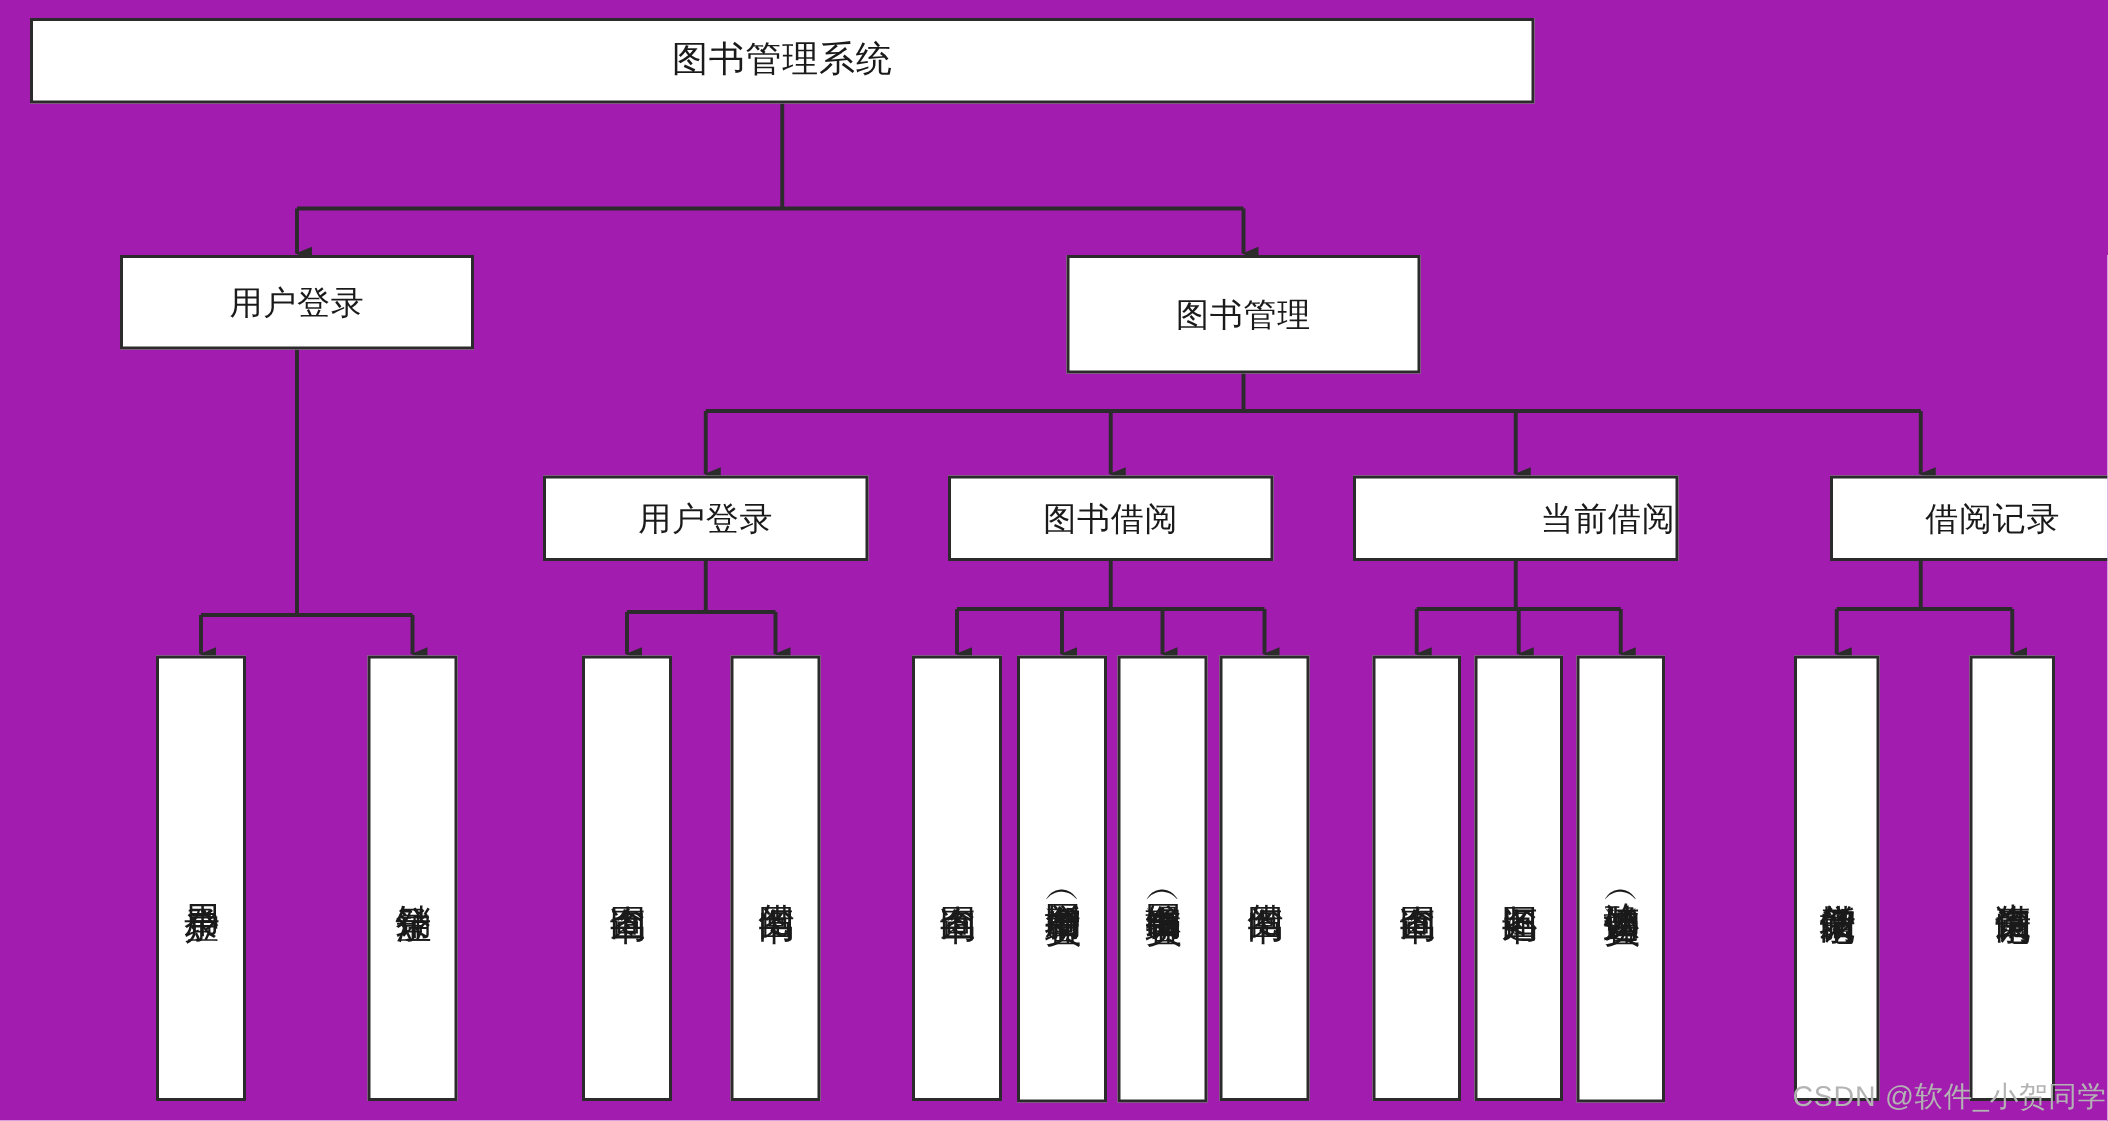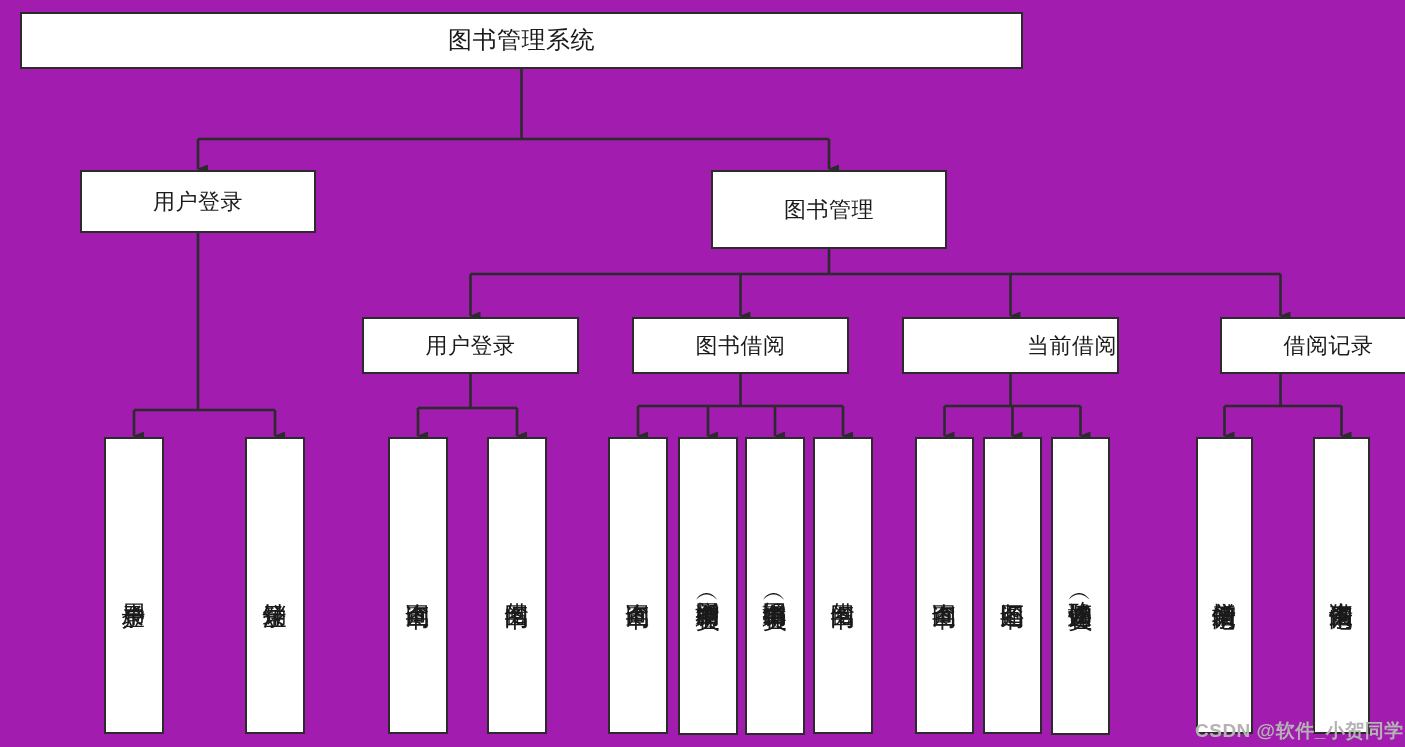--- a/index.html
+++ b/index.html
@@ -164,14 +164,14 @@
         <span class="node-label vertical">确认归还（管理员）</span>
       </div>
       <div class="node-box" style="left: 1196px; top: 437px; width: 57px; height: 297px;">
         <span class="node-label vertical">新增借阅记录</span>
       </div>
       <div class="node-box" style="left: 1313px; top: 437px; width: 57px; height: 297px;">
         <span class="node-label vertical">查询借阅记录</span>
       </div>
     </div>
 
-  <div class="watermark" style="left: 1195px; top: 718px; color: rgb(179, 179, 179); font-weight: bold;">CSDN @软件_小贺同学</div>
+  <div class="watermark" style="left: 1195px; top: 718px; color: rgb(179, 179, 179);">CSDN @软件_小贺同学</div>
 </div>
 
 </body></html>

